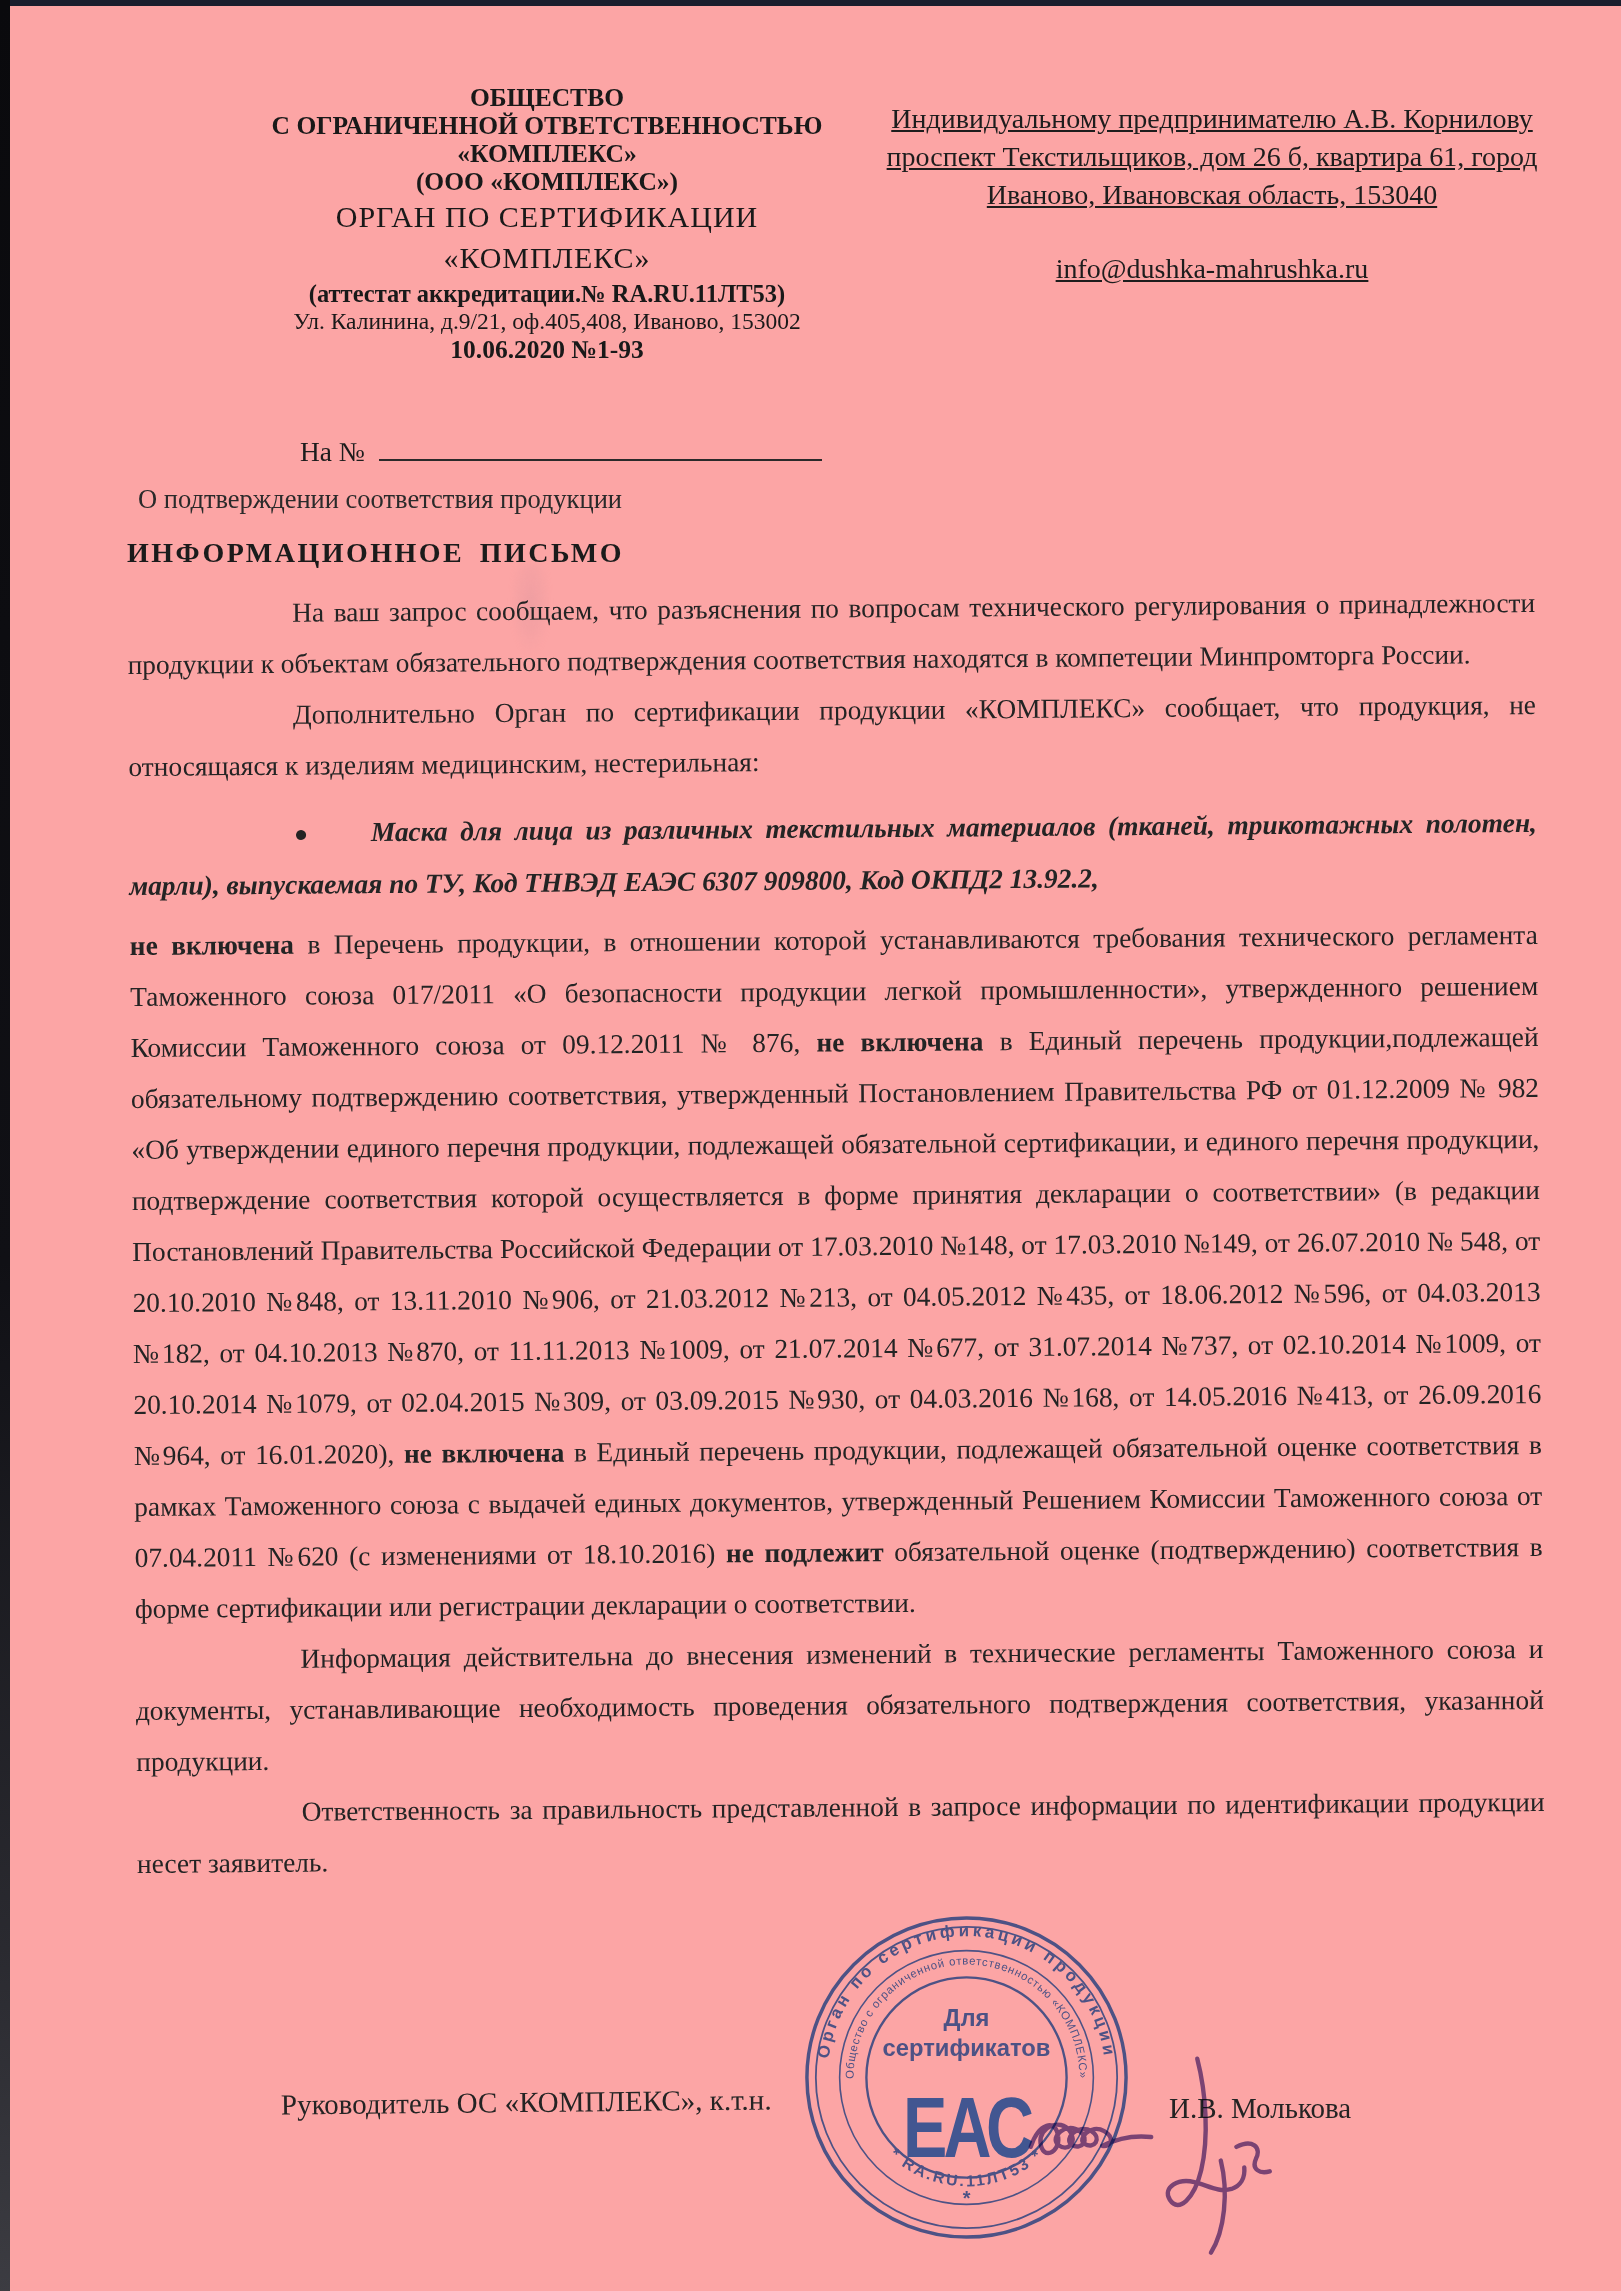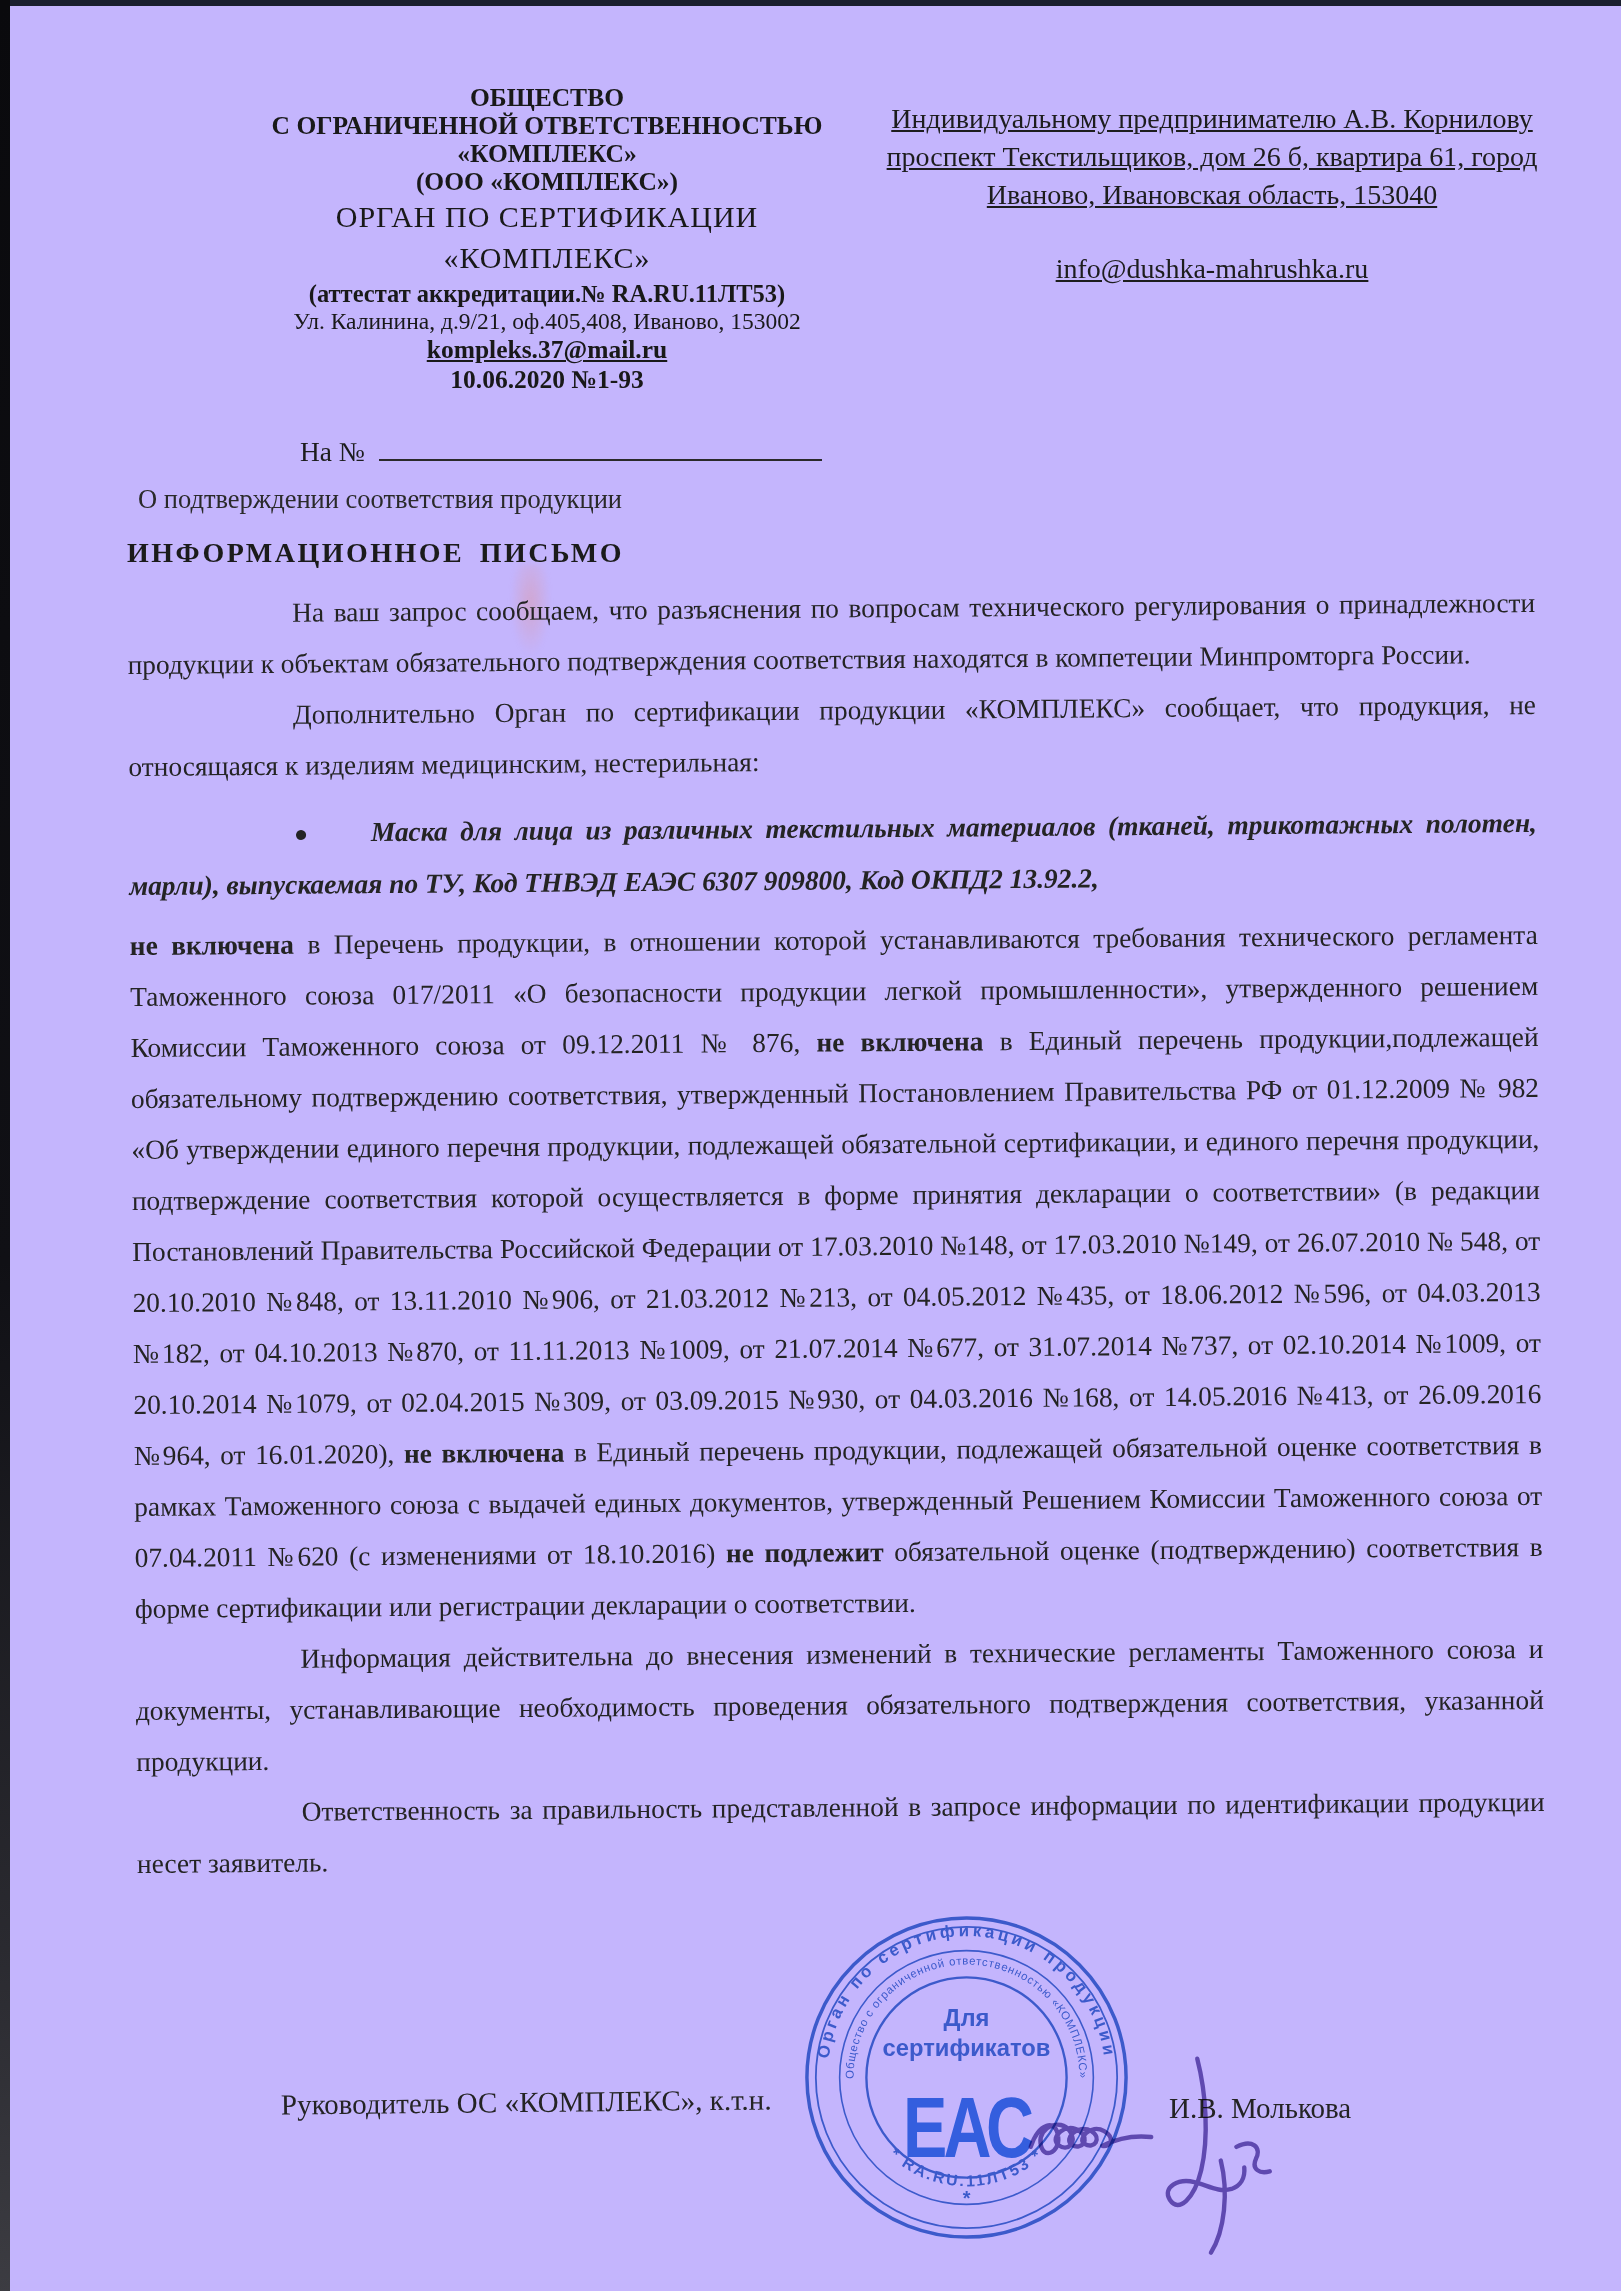--- a/index.html
+++ b/index.html
@@ -1,18 +1,18 @@
 <!DOCTYPE html>
 <html><head>
 <meta charset="utf-8">
 <style>
   html,body{margin:0;padding:0;background:#e8e8e6;}
   .page{
     position:relative;width:1621px;height:2292px;margin:0 auto;
-    background:#c4b5fd;overflow:hidden;
+    background:#fca5a5;overflow:hidden;
     font-family:"Liberation Serif","DejaVu Serif",serif;
     color:#222;
   }
   
   .edge-left{position:absolute;left:0;top:0;width:9.8px;height:100%;
     background:linear-gradient(180deg,#0a0a0d 0%,#101015 55%,#2a2a30 85%,#3c3c42 100%);}
   .edge-top{position:absolute;left:9.8px;top:0;right:0;height:5.9px;background:#1a1f2e;}
   .smudge{position:absolute;left:510px;top:564px;width:41px;height:93px;
     background:radial-gradient(ellipse at 50% 40%,rgba(224,150,158,0.45),rgba(224,150,158,0) 70%);
     filter:blur(2px);}
@@ -66,21 +66,20 @@
 
   <div class="letterhead">
     <div class="lh-s">ОБЩЕСТВО</div>
     <div class="lh-s">С ОГРАНИЧЕННОЙ ОТВЕТСТВЕННОСТЬЮ</div>
     <div class="lh-s">«КОМПЛЕКС»</div>
     <div class="lh-s">(ООО «КОМПЛЕКС»)</div>
     <div class="lh-b">ОРГАН  ПО СЕРТИФИКАЦИИ</div>
     <div class="lh-b">«КОМПЛЕКС»</div>
     <div class="lh-a">(аттестат аккредитации.№ RA.RU.11ЛТ53)</div>
     <div class="lh-r">Ул. Калинина, д.9/21, оф.405,408, Иваново, 153002</div>
-    <div class="lh-e">kompleks.37@mail.ru</div>
     <div class="lh-d">10.06.2020 №1-93</div>
   </div>
 
   <div class="ref-line">
     <span>На №</span><span class="ref-underline"></span>
   </div>
 
   <div class="recipient">
     <div>Индивидуальному предпринимателю А.В. Корнилову</div>
     <div>проспект Текстильщиков, дом 26 б, квартира 61, город Иваново, Ивановская область, 153040</div>

